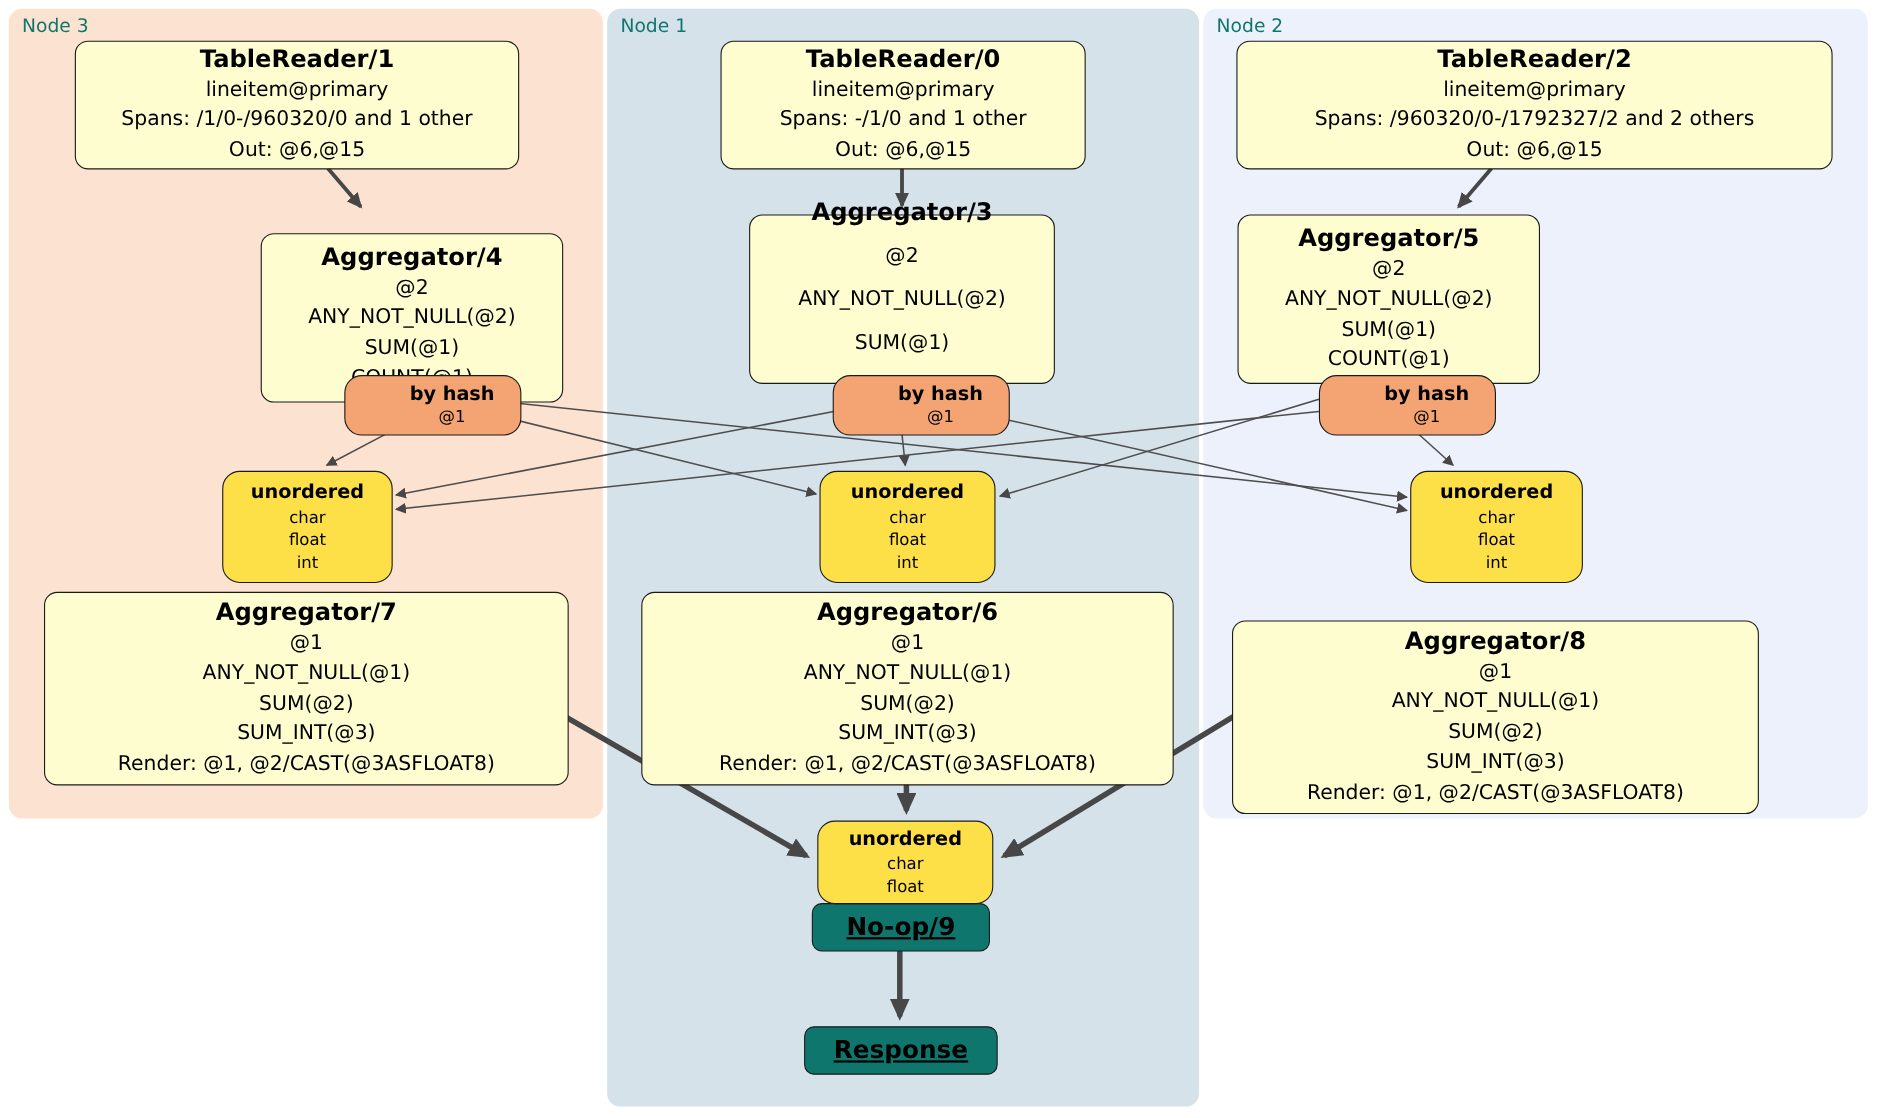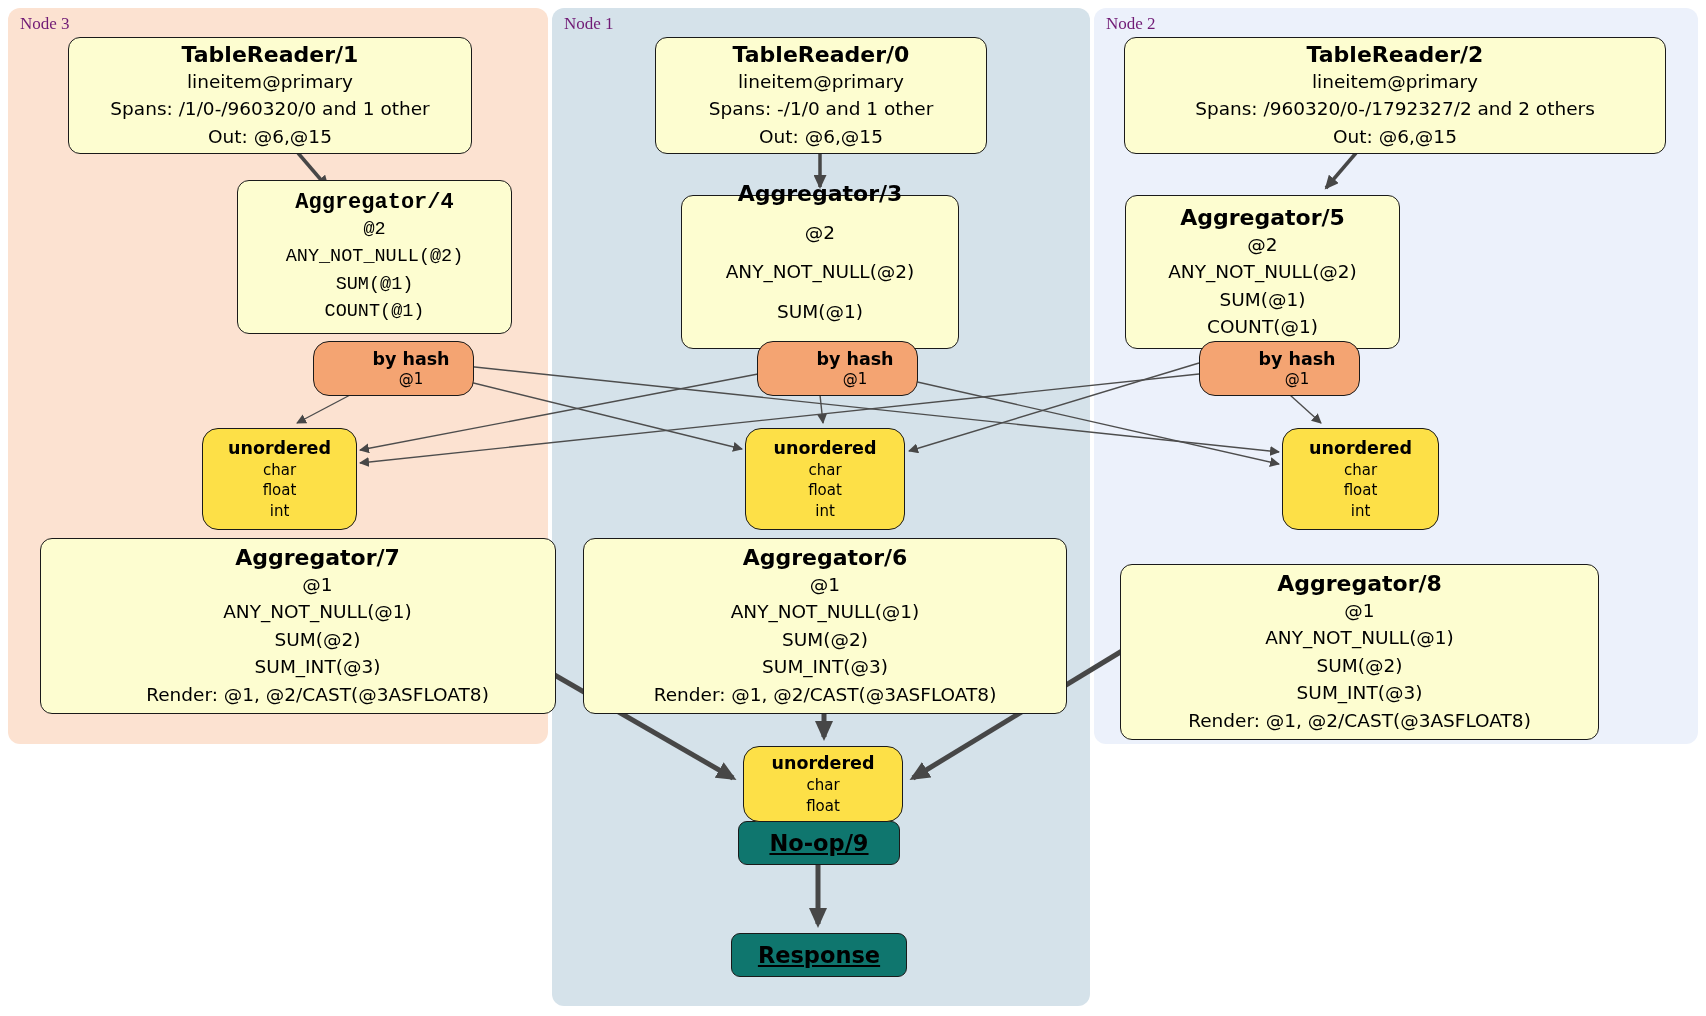--- a/index.html
+++ b/index.html
@@ -1,20 +1,20 @@
 <!DOCTYPE html>
 <html><head>
 <meta charset="utf-8">
 <style>
   html,body{margin:0;padding:0;background:#ffffff;}
   body{font-family:"DejaVu Sans","Liberation Sans",sans-serif;color:#000;}
   #canvas{position:relative;width:1706px;height:1016px;background:#ffffff;overflow:hidden;}
 
   .region{position:absolute;border-radius:12px;}
-  .region-label{position:absolute;left:12px;top:6px;font-size:17px;color:#701a75;font-family:Liberation Serif, serif;}
+  .region-label{position:absolute;left:12px;top:6px;font-size:17px;color:#0f766e;}
 
   #edges{position:absolute;left:0;top:0;z-index:2;}
 
   .pbox{position:absolute;z-index:3;background:#fdfdd0;border:1.6px solid #1a1a1a;border-radius:12px;
         display:flex;flex-direction:column;justify-content:center;align-items:center;}
   .ptitle{font-weight:bold;font-size:22px;line-height:27px;white-space:nowrap;}
   .pline{font-size:18.5px;line-height:27.5px;white-space:nowrap;}
 
   .router{position:absolute;z-index:4;background:#f4a472;border:1.7px solid #1a1a1a;border-radius:16px;
           display:flex;flex-direction:column;justify-content:center;align-items:center;text-align:center;padding-left:35px;}
@@ -83,38 +83,38 @@
       <line x1="818" y1="864" x2="818" y2="924" marker-end="url(#ah-b)"></line>
     </g>
   </svg>
 
   <div class="pbox" style="left:68px;top:37px;width:402px;height:115px;">
     <div class="ptitle">TableReader/1</div>
     <div class="pline">lineitem@primary</div>
     <div class="pline">Spans: /1/0-/960320/0 and 1 other</div>
     <div class="pline">Out: @6,@15</div>
   </div>
-  <div class="pbox" style="left:237px;top:180px;width:273px;height:152px;font-family:Liberation Mono, monospace;">
+  <div class="pbox" style="left:237px;top:212px;width:273px;height:152px;">
     <div class="ptitle">Aggregator/4</div>
     <div class="pline">@2</div>
     <div class="pline">ANY_NOT_NULL(@2)</div>
     <div class="pline">SUM(@1)</div>
     <div class="pline">COUNT(@1)</div>
   </div>
   <div class="router" style="left:313px;top:341px;width:124px;height:53px;">
     <div class="rtitle">by hash</div>
     <div class="rline">@1</div>
   </div>
   <div class="sync" style="left:202px;top:428px;width:153px;height:100px;">
     <div class="stitle">unordered</div>
     <div class="sline">char</div>
     <div class="sline">float</div>
     <div class="sline">int</div>
   </div>
-  <div class="pbox" style="left:40px;top:538px;width:475px;height:174px;padding-left:39px;">
+  <div class="pbox" style="left:40px;top:538px;width:475px;height:174px;">
     <div class="ptitle">Aggregator/7</div>
     <div class="pline">@1</div>
     <div class="pline">ANY_NOT_NULL(@1)</div>
     <div class="pline">SUM(@2)</div>
     <div class="pline">SUM_INT(@3)</div>
     <div class="pline">Render: @1, @2/CAST(@3ASFLOAT8)</div>
   </div>
 
   <div class="pbox" style="left:655px;top:37px;width:330px;height:115px;">
     <div class="ptitle">TableReader/0</div>

